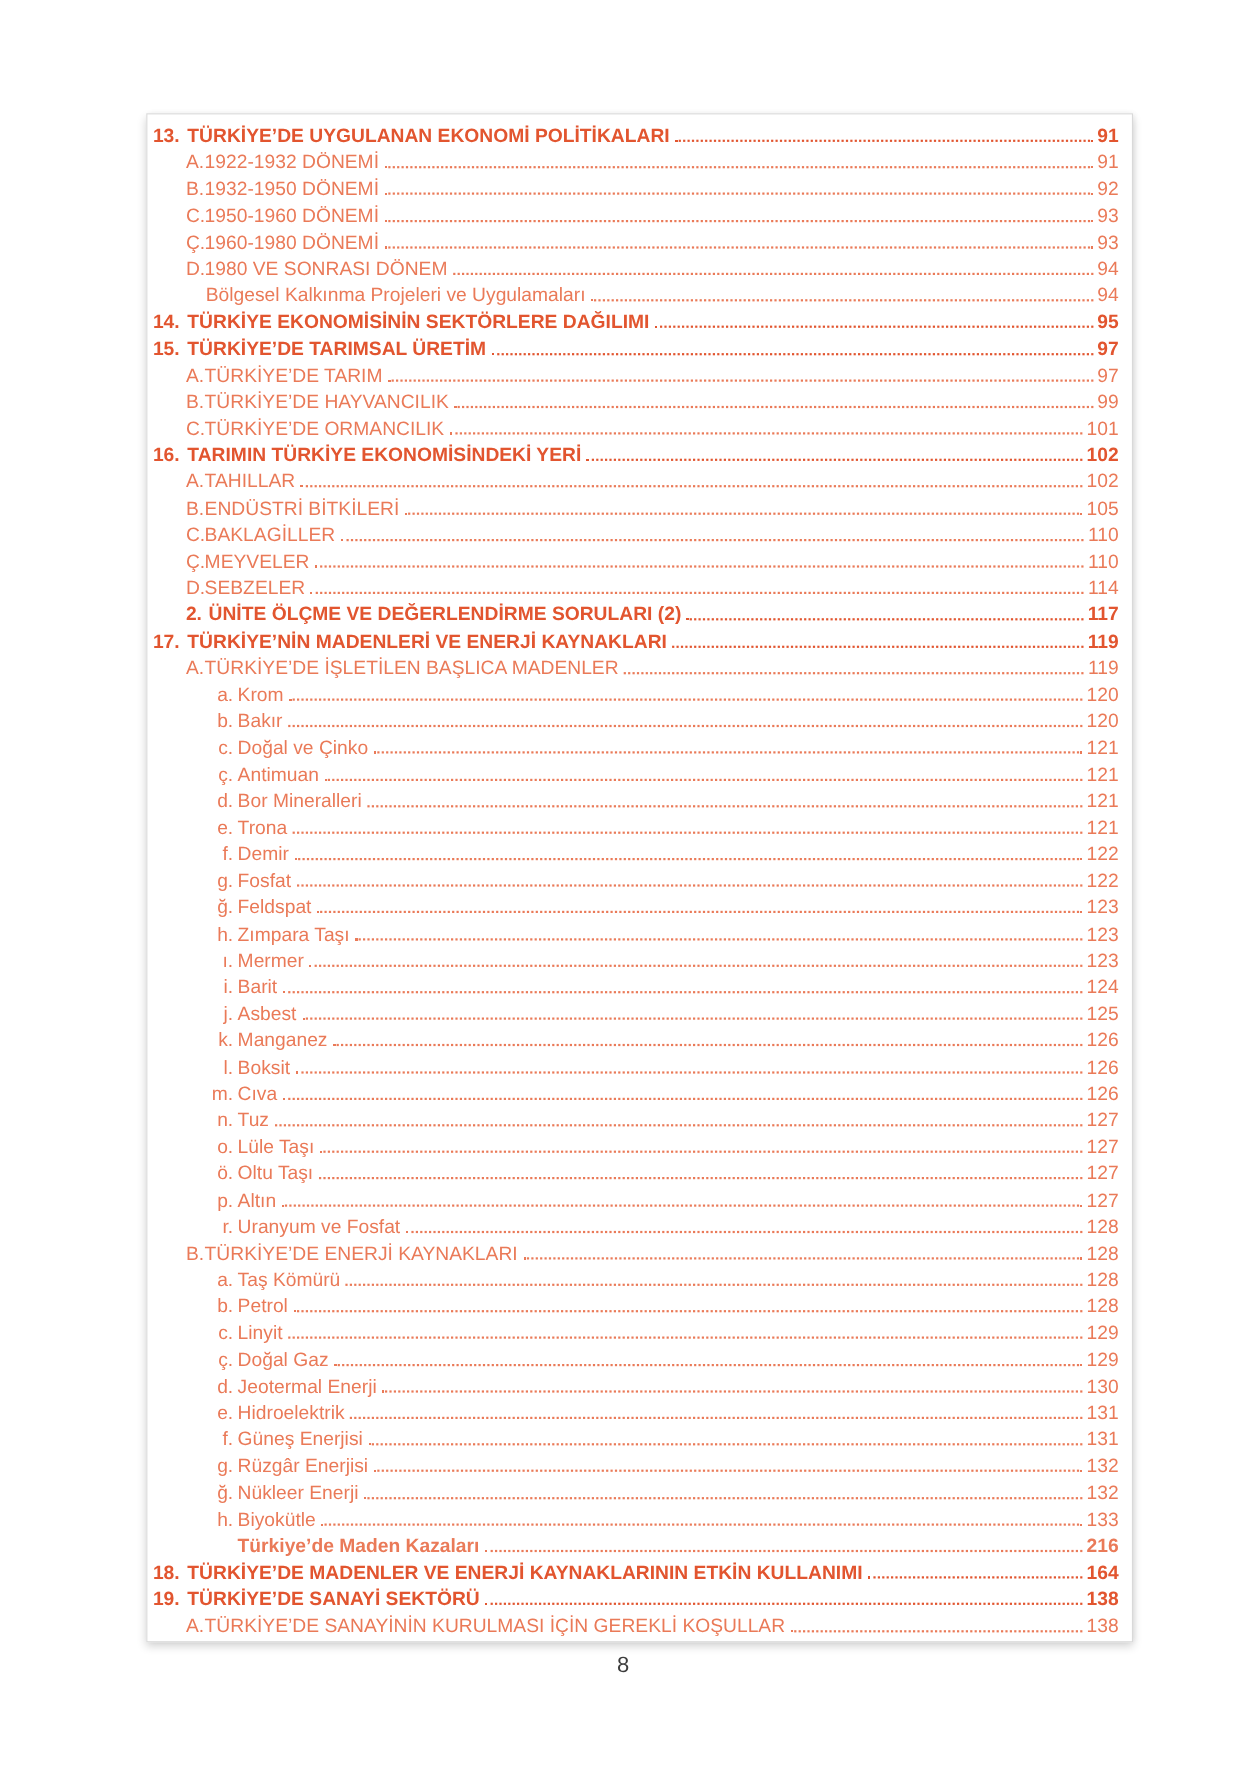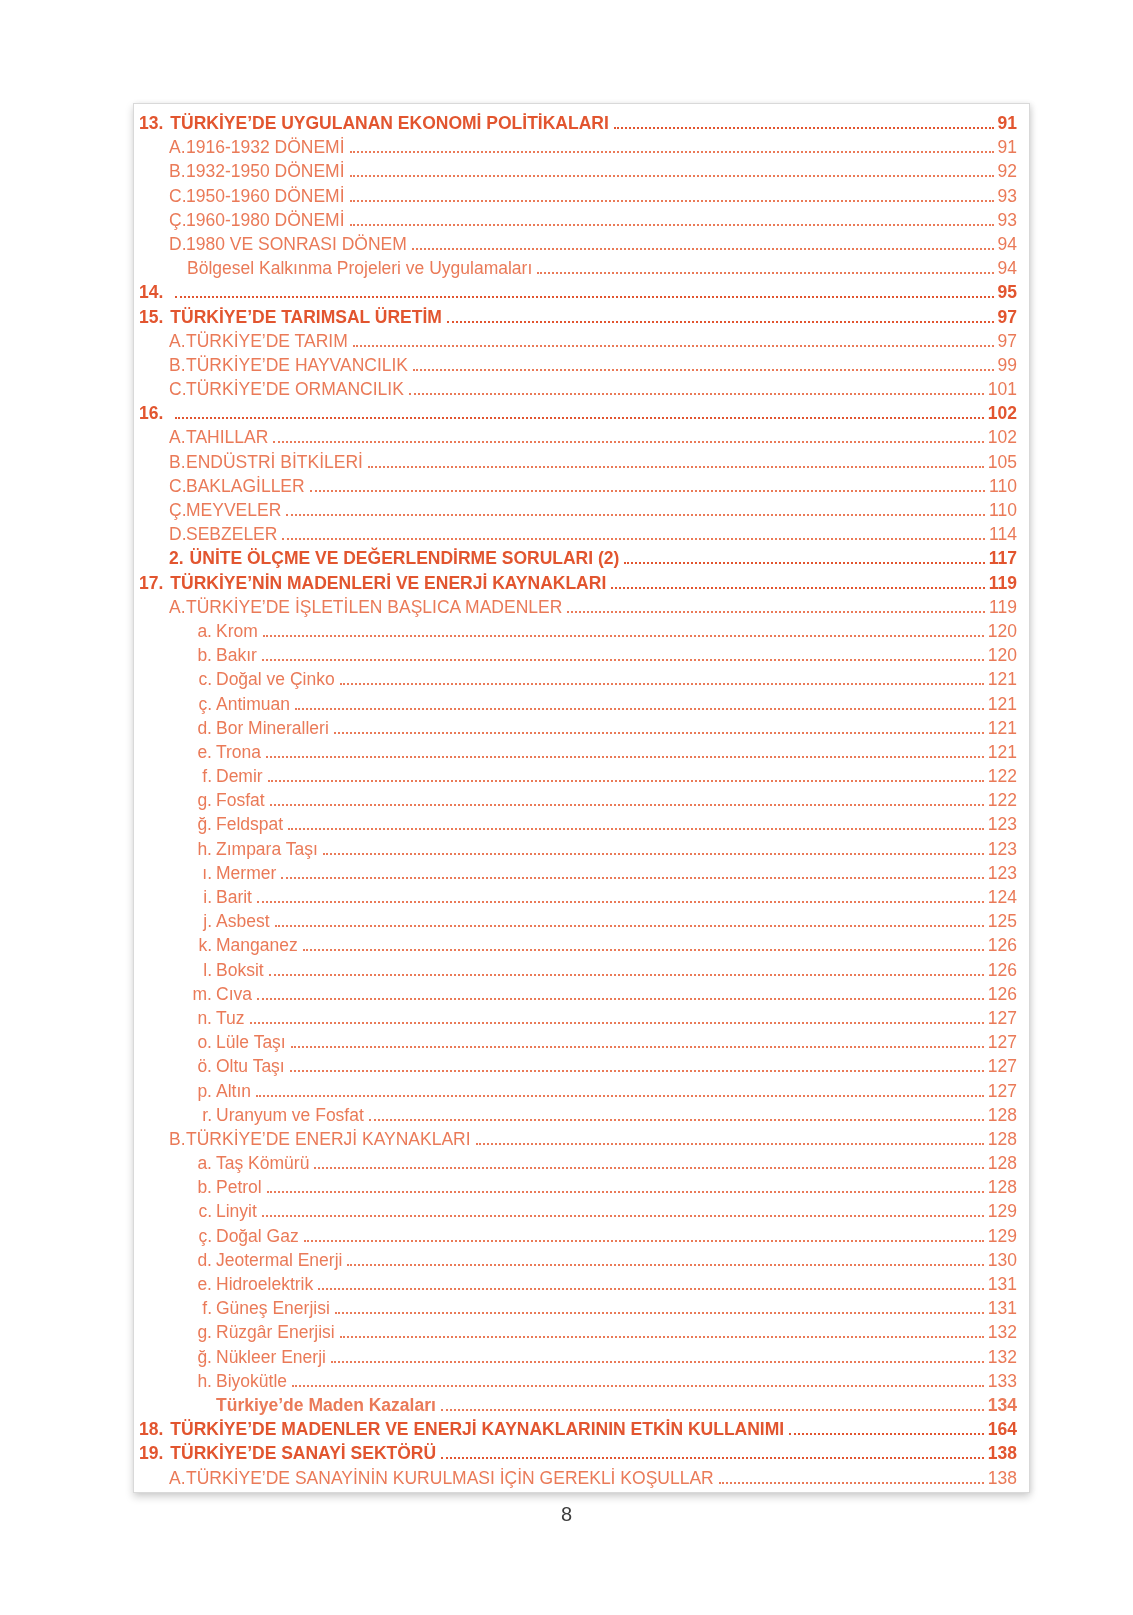--- a/index.html
+++ b/index.html
@@ -57,21 +57,21 @@
 <div class="page-box">
   <div class="toc" id="toc-list">
       <div class="row lvl-ch bold">
         <span class="lbl">13.</span>
         <span class="ttl">TÜRKİYE’DE UYGULANAN EKONOMİ POLİTİKALARI</span>
         <span class="dots"></span>
         <span class="pg">91</span>
       </div>
       <div class="row lvl-A">
         <span class="lbl">A.</span>
-        <span class="ttl">1916-1932 DÖNEMİ</span>
+        <span class="ttl">1922-1932 DÖNEMİ</span>
         <span class="dots"></span>
         <span class="pg">91</span>
       </div>
       <div class="row lvl-A">
         <span class="lbl">B.</span>
         <span class="ttl">1932-1950 DÖNEMİ</span>
         <span class="dots"></span>
         <span class="pg">92</span>
       </div>
       <div class="row lvl-A">
@@ -92,20 +92,21 @@
         <span class="dots"></span>
         <span class="pg">94</span>
       </div>
       <div class="row lvl-p1">
         <span class="ttl">Bölgesel Kalkınma Projeleri ve Uygulamaları</span>
         <span class="dots"></span>
         <span class="pg">94</span>
       </div>
       <div class="row lvl-ch bold">
         <span class="lbl">14.</span>
+        <span class="ttl">TÜRKİYE EKONOMİSİNİN SEKTÖRLERE DAĞILIMI</span>
         <span class="dots"></span>
         <span class="pg">95</span>
       </div>
       <div class="row lvl-ch bold">
         <span class="lbl">15.</span>
         <span class="ttl">TÜRKİYE’DE TARIMSAL ÜRETİM</span>
         <span class="dots"></span>
         <span class="pg">97</span>
       </div>
       <div class="row lvl-A">
@@ -121,20 +122,21 @@
         <span class="pg">99</span>
       </div>
       <div class="row lvl-A">
         <span class="lbl">C.</span>
         <span class="ttl">TÜRKİYE’DE ORMANCILIK</span>
         <span class="dots"></span>
         <span class="pg">101</span>
       </div>
       <div class="row lvl-ch bold">
         <span class="lbl">16.</span>
+        <span class="ttl">TARIMIN TÜRKİYE EKONOMİSİNDEKİ YERİ</span>
         <span class="dots"></span>
         <span class="pg">102</span>
       </div>
       <div class="row lvl-A">
         <span class="lbl">A.</span>
         <span class="ttl">TAHILLAR</span>
         <span class="dots"></span>
         <span class="pg">102</span>
       </div>
       <div class="row lvl-A">
@@ -367,21 +369,21 @@
       </div>
       <div class="row lvl-a">
         <span class="lbl">h.</span>
         <span class="ttl">Biyokütle</span>
         <span class="dots"></span>
         <span class="pg">133</span>
       </div>
       <div class="row lvl-p2">
         <span class="ttl">Türkiye’de Maden Kazaları</span>
         <span class="dots"></span>
-        <span class="pg">134</span>
+        <span class="pg">216</span>
       </div>
       <div class="row lvl-ch bold">
         <span class="lbl">18.</span>
         <span class="ttl">TÜRKİYE’DE MADENLER VE ENERJİ KAYNAKLARININ ETKİN KULLANIMI</span>
         <span class="dots"></span>
         <span class="pg">164</span>
       </div>
       <div class="row lvl-ch bold">
         <span class="lbl">19.</span>
         <span class="ttl">TÜRKİYE’DE SANAYİ SEKTÖRÜ</span>

